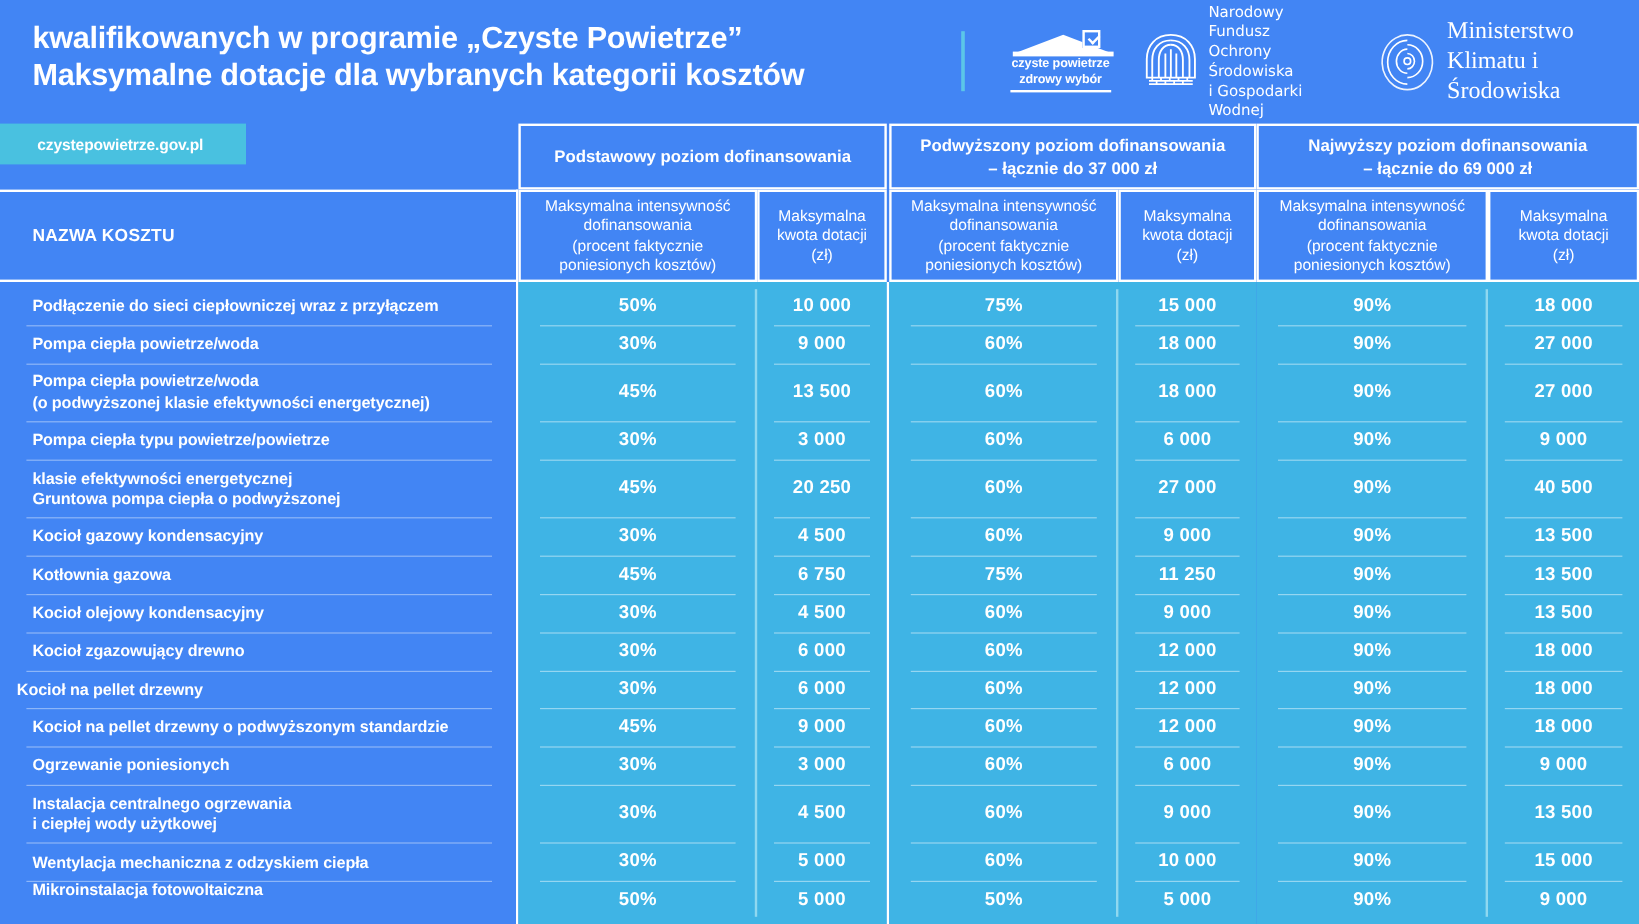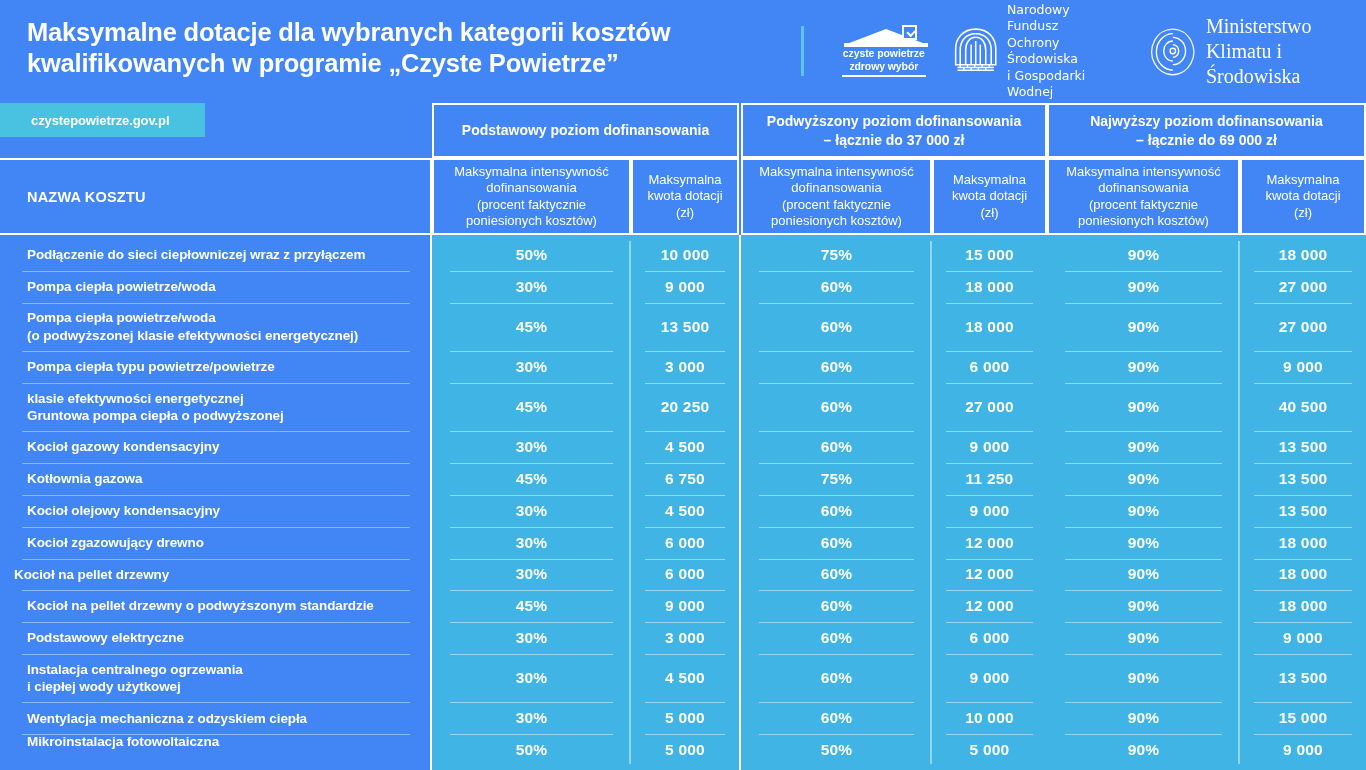--- a/index.html
+++ b/index.html
@@ -183,22 +183,22 @@
     letter-spacing: 0.2px;
   }
 </style>
 </head>
 <body>
 
 <div class="page">
 
   <div class="header">
     <div class="title">
+      <div>kwalifikowanych w programie „Czyste Powietrze”</div>
       <div>Maksymalne dotacje dla wybranych kategorii kosztów</div>
-      <div>kwalifikowanych w programie „Czyste Powietrze”</div>
     </div>
 
     <div class="header-divider"></div>
 
     <div class="logos">
 
       <div class="logo-cp">
         <div class="roofwrap">
           <div class="roof"></div>
           <div class="base"></div>
@@ -528,21 +528,21 @@
       <div class="cellbox rval" style="left: 1240px; top: 590.333px; width: 126px; height: 31.8237px;">18 000</div>
       <div class="cellbox rowline dark" style="left: 22px; top: 622px; width: 388px; height: 1px;"></div>
       <div class="cellbox rowline" style="left: 450px; top: 622px; width: 163px; height: 1px;"></div>
       <div class="cellbox rowline" style="left: 645px; top: 622px; width: 80px; height: 1px;"></div>
       <div class="cellbox rowline" style="left: 759px; top: 622px; width: 155px; height: 1px;"></div>
       <div class="cellbox rowline" style="left: 946px; top: 622px; width: 87px; height: 1px;"></div>
       <div class="cellbox rowline" style="left: 1065px; top: 622px; width: 157px; height: 1px;"></div>
       <div class="cellbox rowline" style="left: 1254px; top: 622px; width: 98px; height: 1px;"></div>
       <div class="cellbox rname" style="left: 0px; top: 622.157px; width: 432px; height: 31.8237px; position: absolute;">
         <div>
-          <div>Podstawowy elektryczne</div>
+          <div>Ogrzewanie poniesionych</div>
         </div>
       </div>
       <div class="cellbox rval" style="left: 432px; top: 622.157px; width: 199px; height: 31.8237px;">30%</div>
       <div class="cellbox rval" style="left: 631px; top: 622.157px; width: 108px; height: 31.8237px;">3 000</div>
       <div class="cellbox rval" style="left: 741px; top: 622.157px; width: 191px; height: 31.8237px;">60%</div>
       <div class="cellbox rval" style="left: 932px; top: 622.157px; width: 115px; height: 31.8237px;">6 000</div>
       <div class="cellbox rval" style="left: 1047px; top: 622.157px; width: 193px; height: 31.8237px;">90%</div>
       <div class="cellbox rval" style="left: 1240px; top: 622.157px; width: 126px; height: 31.8237px;">9 000</div>
       <div class="cellbox rowline dark" style="left: 22px; top: 654px; width: 388px; height: 1px;"></div>
       <div class="cellbox rowline" style="left: 450px; top: 654px; width: 163px; height: 1px;"></div>

